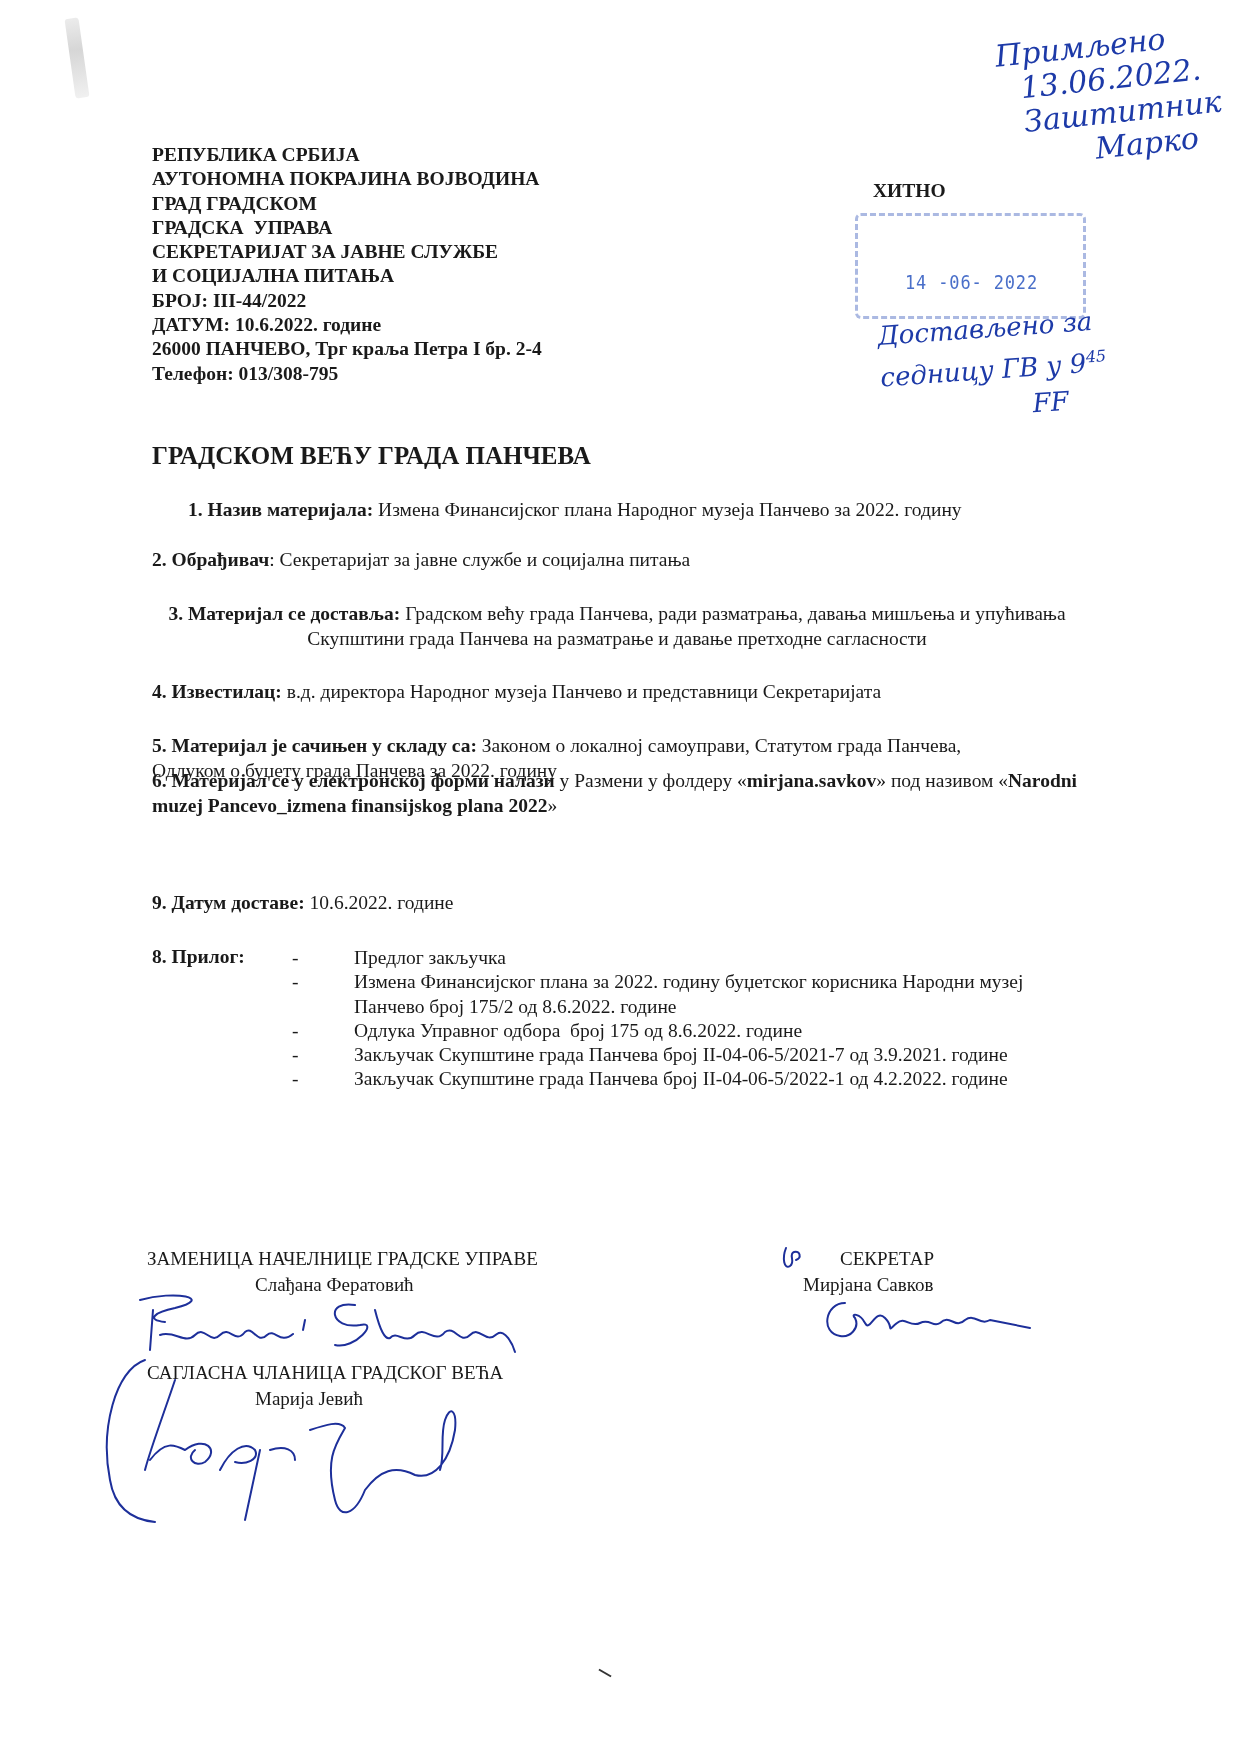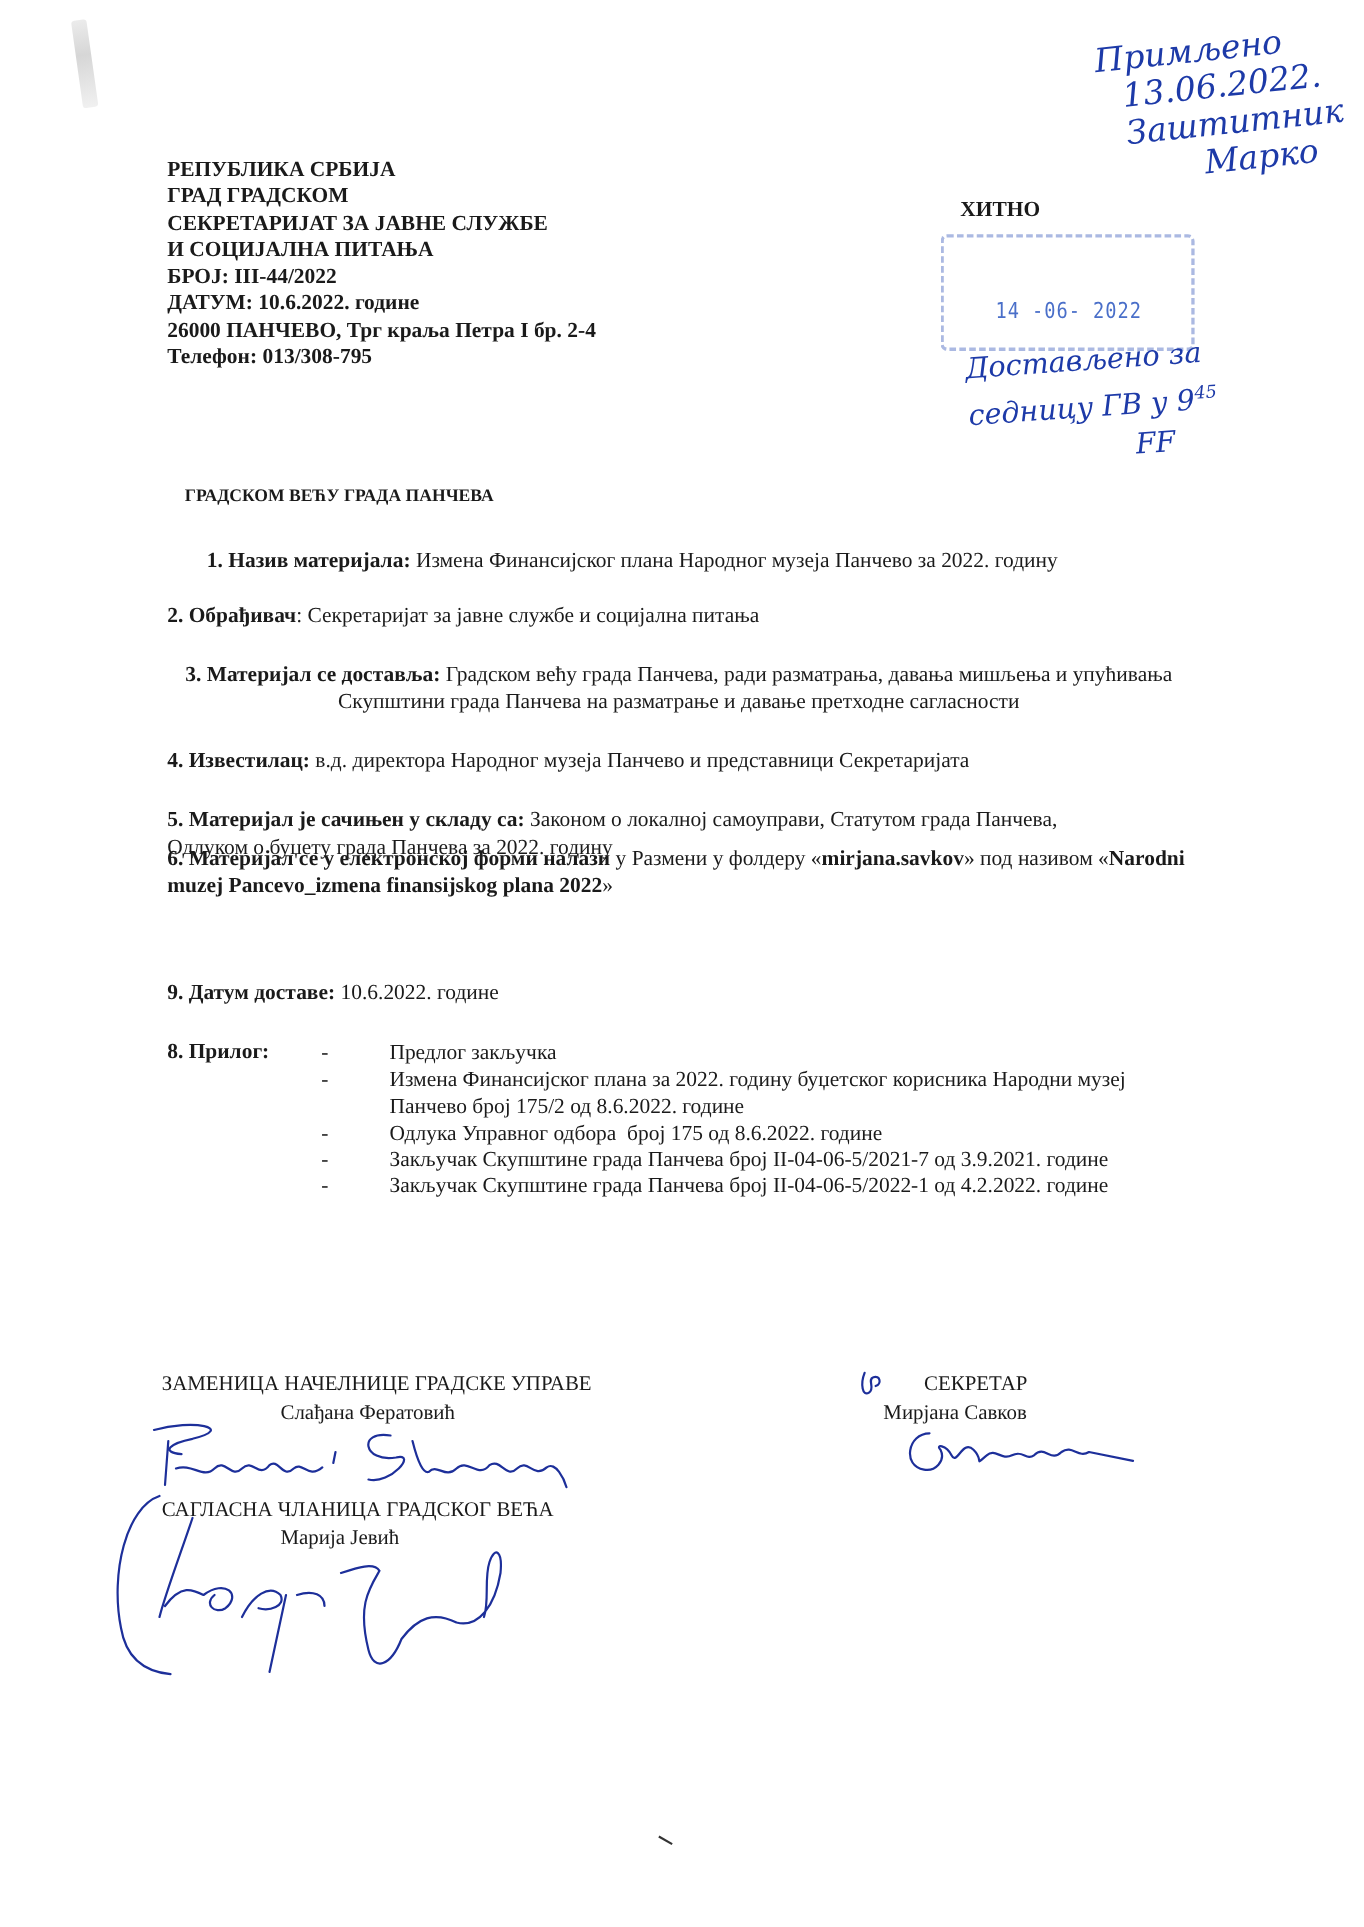--- a/index.html
+++ b/index.html
@@ -11,40 +11,42 @@
     .scan-mark { position: absolute; left: 70px; top: 18px; width: 14px; height: 80px;
       background: linear-gradient(180deg, #e8e8e8, #cfcfcf 40%, #eeeeee);
       transform: rotate(-8deg); opacity: 0.85; border-radius: 3px; }
     .header-block { position: absolute; left: 152px; top: 143px; font-weight: bold; font-size: 19.5px; line-height: 24.3px; }
     .header-block div { white-space: nowrap; }
     .urgent { position: absolute; left: 873px; top: 180px; font-weight: bold; font-size: 19.5px; }
     .stamp { position: absolute; left: 855px; top: 213px; width: 225px; height: 100px;
       border: 3px dashed rgba(70,100,190,0.45); border-radius: 6px; }
     .stamp-date { position: absolute; left: 905px; top: 270px; color: #4a6fc9; font-family: "DejaVu Sans Mono", monospace; font-size: 20px; letter-spacing: 1px; transform: scaleX(0.85); transform-origin: left; }
     .hand { position: absolute; color: #1d3aa8; font-family: "DejaVu Serif", serif; font-style: italic; }
-    .addressee { position: absolute; left: 168px; top: 442px; font-weight: bold; font-size: 16px; }
+    .addressee { position: absolute; left: 152px; top: 442px; font-weight: bold; font-size: 25px; }
     .item { position: absolute; left: 152px; font-size: 19.5px; line-height: 24px; width: 930px; }
     .item b { font-weight: bold; }
     .att-label { position: absolute; left: 152px; top: 946px; font-weight: bold; font-size: 19.5px; text-align: right; }
     .att-list { position: absolute; left: 290px; top: 946px; font-size: 19.5px; line-height: 24.3px; width: 800px; }
     .att-row { display: flex; }
     .att-row .dash { width: 44px; flex: none; text-align: left; padding-left: 2px; }
     .att-row .txt { flex: 1; margin-left: 18px; }
     .sig-title { position: absolute; font-weight: normal; font-size: 19px; white-space: nowrap; }
     svg.sig { position: absolute; overflow: visible; }
     svg.sig path { fill: none; stroke: #1d2f9a; stroke-width: 2; stroke-linecap: round; stroke-linejoin: round; }
   </style>
 </head>
 <body>
 
 <div class="scan-mark"></div>
 
 <div class="header-block">
   <div>РЕПУБЛИКА СРБИЈА</div>
+  <div>АУТОНОМНА ПОКРАЈИНА ВОЈВОДИНА</div>
   <div>ГРАД ГРАДСКОМ</div>
+  <div style="white-space:pre">ГРАДСКА  УПРАВА</div>
   <div>СЕКРЕТАРИЈАТ ЗА ЈАВНЕ СЛУЖБЕ</div>
   <div>И СОЦИЈАЛНА ПИТАЊА</div>
   <div>БРОЈ: III-44/2022</div>
   <div>ДАТУМ: 10.6.2022. године</div>
   <div>26000 ПАНЧЕВО, Трг краља Петра I бр. 2-4</div>
   <div>Телефон: 013/308-795</div>
 </div>
 
 <div class="urgent">ХИТНО</div>
 

